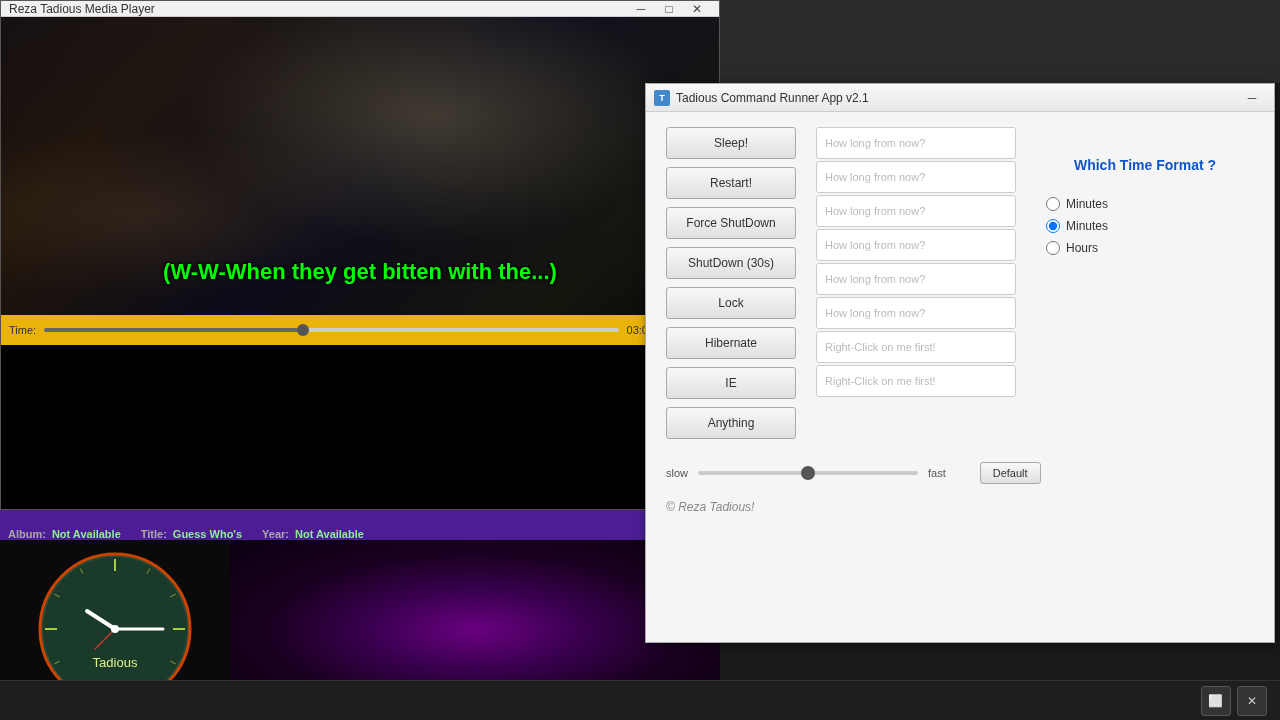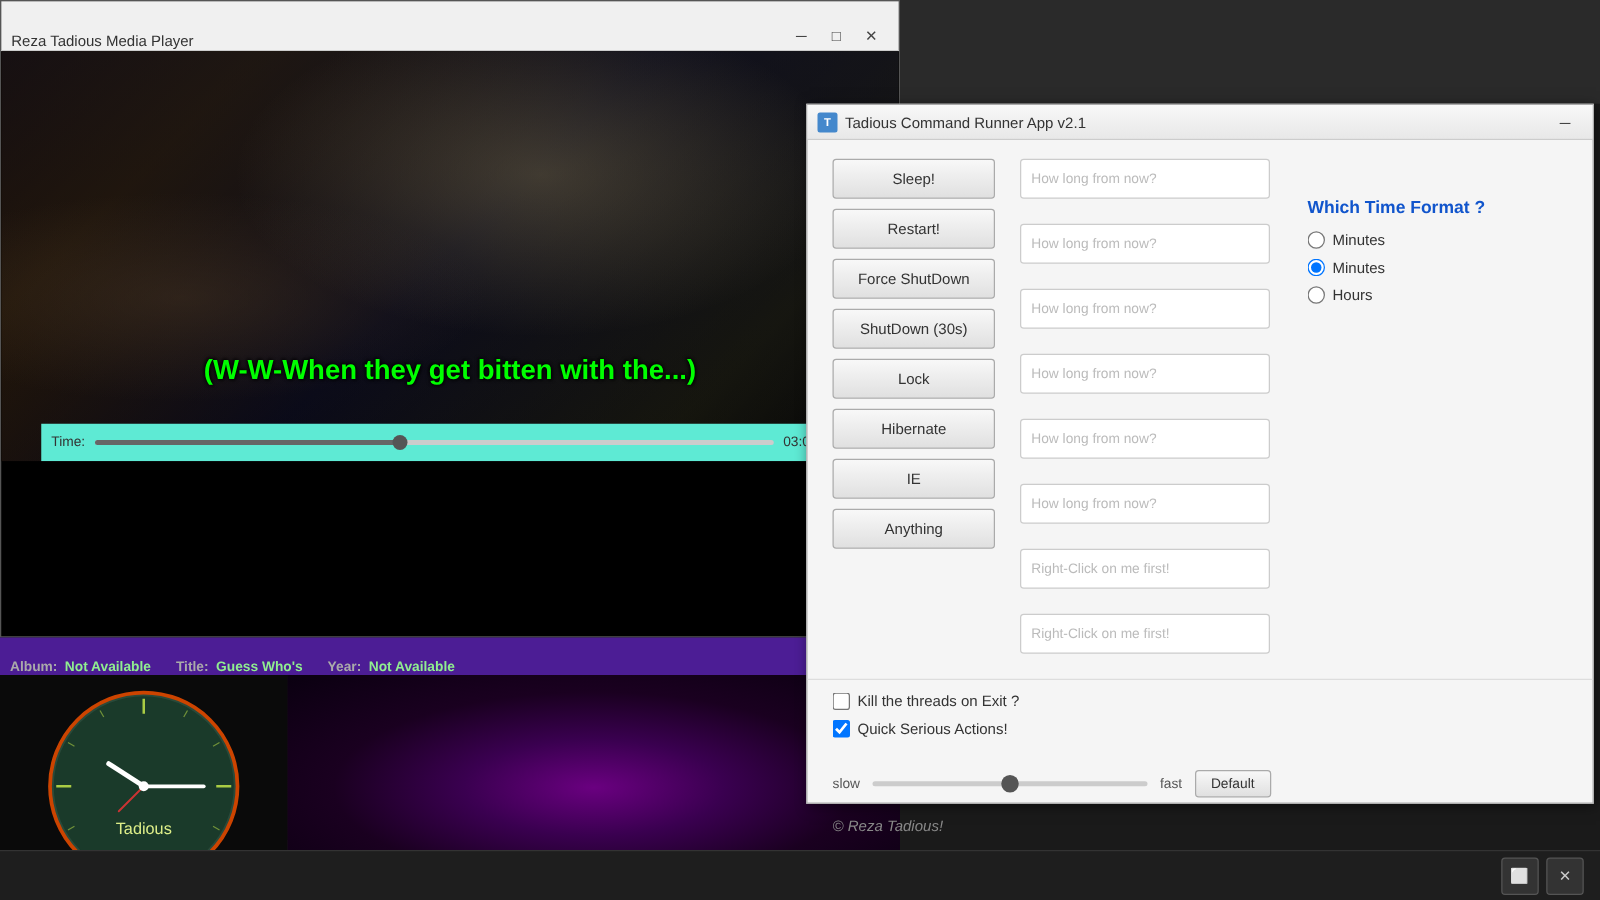--- a/index.html
+++ b/index.html
@@ -17,23 +17,23 @@
       position: absolute;
       top: 0; left: 0;
       width: 720px;
       height: 510px;
       background: #000;
       border: 1px solid #555;
     }
 
     #media-player-titlebar {
       background: #f0f0f0;
-      height: 40px;
-      display: flex;
-      align-items: flex-end;
+      height: 16px;
+      display: flex;
+      align-items: center;
       padding: 0 8px;
       border-bottom: 1px solid #ccc;
     }
 
     #media-player-title {
       font-size: 12px;
       color: #333;
       flex: 1;
     }
 
@@ -83,27 +83,26 @@
       text-align: center;
       font-size: 22px;
       font-weight: bold;
       color: #00ff00;
       text-shadow: 1px 1px 3px #000, -1px -1px 3px #000;
     }
 
     #progress-bar-area {
       position: absolute;
       bottom: 0; left: 0; right: 0;
-      background: #5eead4;
+      background: #eab308;
       height: 30px;
       display: flex;
       align-items: center;
       padding: 0 8px;
       gap: 8px;
-      margin-left: 32px;
     }
 
     #time-label {
       font-size: 11px;
       color: #333;
       white-space: nowrap;
     }
 
     #progress-track {
       flex: 1;
@@ -258,21 +257,21 @@
       font-size: 12px;
       color: #333;
       display: flex;
       align-items: center;
       justify-content: center;
     }
 
     .input-col {
       display: flex;
       flex-direction: column;
-      gap: 20px;
+      gap: 2px;
     }
 
     .time-input {
       width: 200px;
       height: 32px;
       border: 1px solid #ccc;
       border-radius: 3px;
       padding: 0 8px;
       font-size: 11px;
       color: #999;
@@ -290,22 +289,22 @@
 
     #time-format-section {
       margin-top: 20px;
       padding: 10px;
     }
 
     #time-format-title {
       color: #1155cc;
       font-size: 14px;
       font-weight: bold;
-      text-align: left;
-      margin-bottom: 12px;
+      text-align: center;
+      margin-bottom: 24px;
     }
 
     .radio-option {
       display: flex;
       align-items: center;
       gap: 6px;
       margin-bottom: 8px;
       font-size: 12px;
       color: #333;
     }
@@ -375,20 +374,21 @@
     }
 
     .default-btn {
       padding: 4px 12px;
       background: linear-gradient(180deg, #f8f8f8, #e0e0e0);
       border: 1px solid #aaa;
       border-radius: 3px;
       cursor: pointer;
       font-size: 11px;
       color: #333;
+      margin-left: 24px;
     }
 
     #copyright {
       padding: 8px 20px;
       font-size: 12px;
       color: #888;
       font-style: italic;
     }
 
     
@@ -557,30 +557,20 @@
               <span>Minutes</span>
             </div>
             <div class="radio-option">
               <input type="radio" name="timeFormat" class="radio-input" value="hours" style="">
               <span>Hours</span>
             </div>
           </div>
       </div>
     </div>
   </div>
-  <div id="bottom-options">
-    <div class="checkbox-row">
-      <input type="checkbox" class="checkbox-input" id="killThreads" style="">
-      <label for="killThreads">Kill the threads on Exit ?</label>
-    </div>
-    <div class="checkbox-row">
-      <input type="checkbox" class="checkbox-input" id="quickActions" checked="" style="">
-      <label for="quickActions">Quick Serious Actions!</label>
-    </div>
-  </div>
   <div id="speed-row">
     <span id="speed-label-slow">slow</span>
     <div id="speed-track">
       <div id="speed-thumb"></div>
     </div>
     <span id="speed-label-fast">fast</span>
     <button class="default-btn">Default</button>
   </div>
   <div id="copyright">© Reza Tadious!</div>
 </div>

